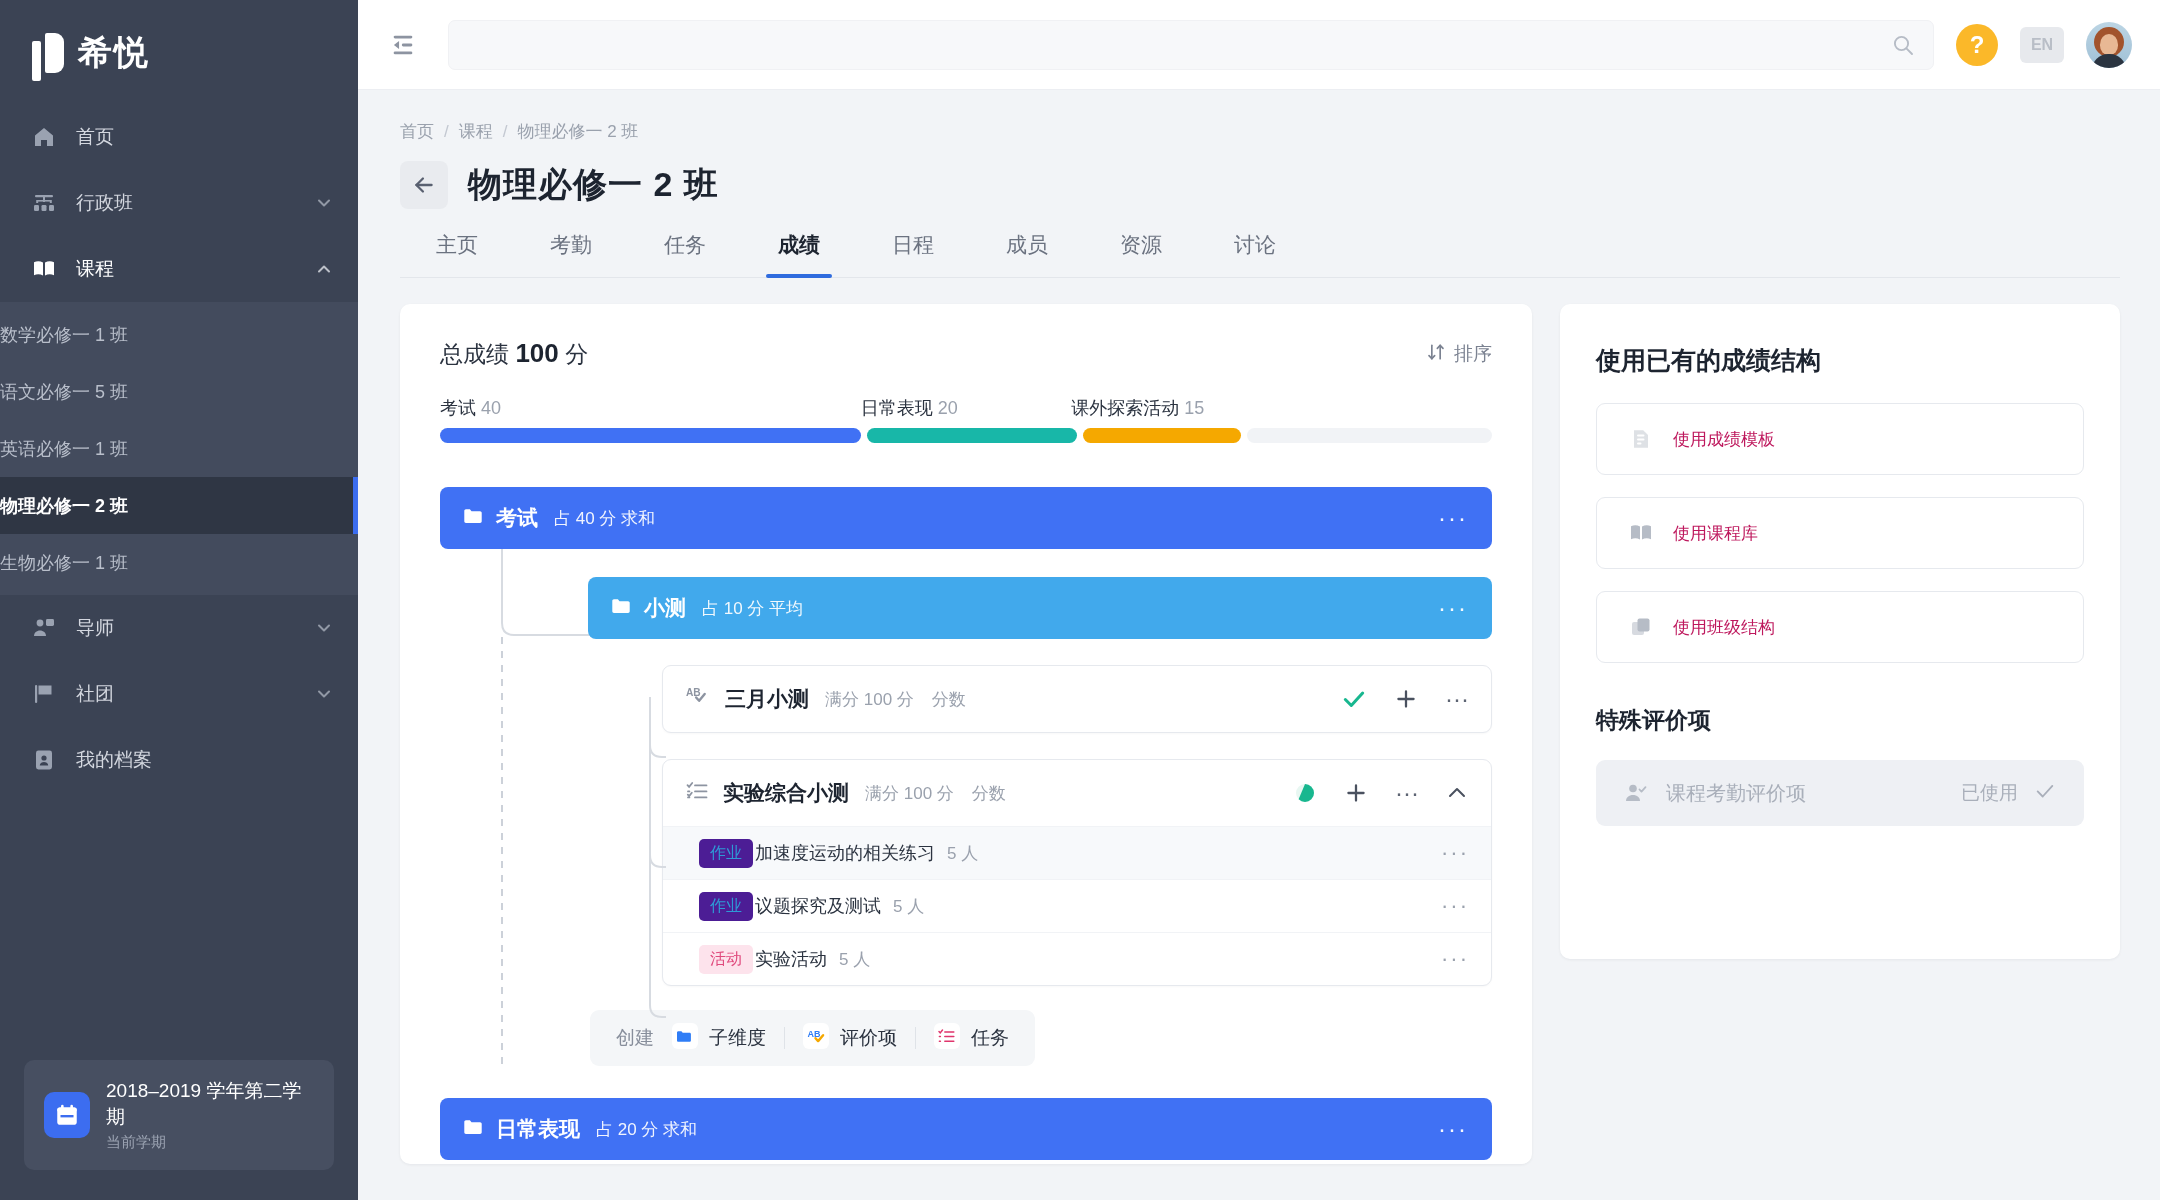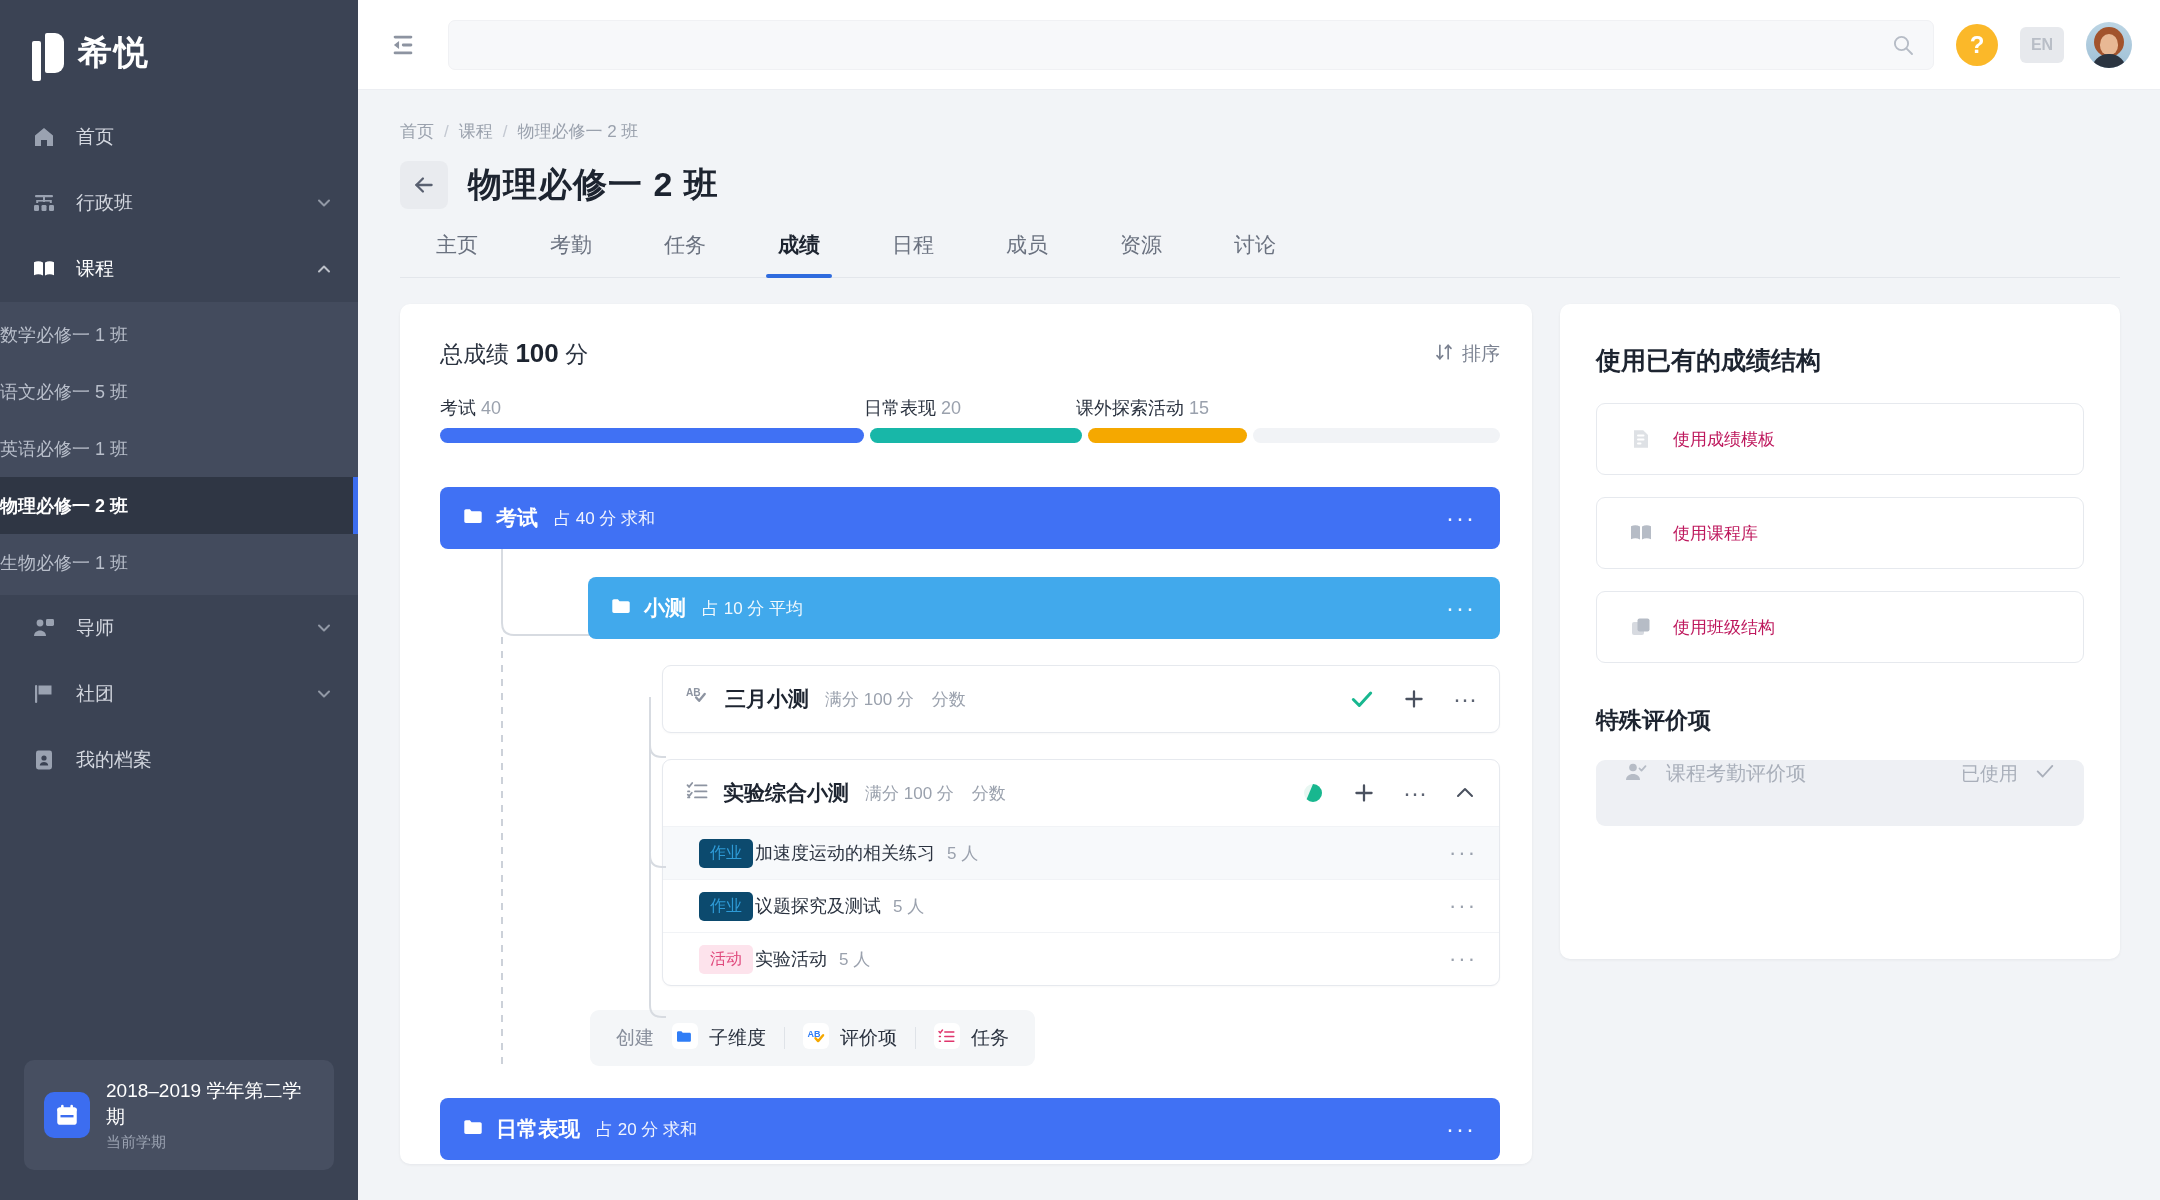--- a/index.html
+++ b/index.html
@@ -99,21 +99,21 @@
   .tab {
     padding: 0 36px 18px 36px; font-size: 21px; color: #6b7280; cursor: pointer; position: relative;
   }
   .tab.active { color: #1d2430; font-weight: 700; }
   .tab.active::after { content: ""; position: absolute; left: 24px; right: 24px; bottom: -1px; height: 4px; background: #2f6bde; border-radius: 2px; }
 
   .body-row { display: flex; gap: 28px; padding-top: 26px; }
   .card {
     background: #fff; border-radius: 10px; box-shadow: 0 1px 3px rgba(16,24,40,.06);
   }
-  .left-card { flex: 1; min-width: 0; padding: 34px 32px 0 40px; position: relative; }
+  .left-card { flex: 1; min-width: 0; padding: 34px 40px 0 40px; position: relative; }
   .right-card { width: 560px; flex: 0 0 560px; padding: 40px 36px; height: 655px; }
 
   .sum-head { display: flex; align-items: center; justify-content: space-between; }
   .sum-title { font-size: 23px; color: #2b3340; }
   .sum-title b { font-size: 26px; font-weight: 700; color: #1d2430; }
   .sort-btn { display: flex; align-items: center; gap: 8px; color: #7b8291; font-size: 19px; cursor: pointer; }
 
   .legend { display: flex; margin-top: 26px; font-size: 18px; }
   .legend .seg { text-align: left; color: #2b3340; }
   .legend .seg .num { color: #9aa1ad; margin-left: 5px; }
@@ -139,21 +139,21 @@
   .itemhead { height: 66px; display: flex; align-items: center; padding: 0 22px; }
   .itemhead .iname { font-size: 21px; font-weight: 700; color: #1d2430; margin-left: 14px; }
   .itemhead .imeta { font-size: 17px; color: #9aa1ad; margin-left: 16px; }
   .itemhead .imeta2 { font-size: 17px; color: #9aa1ad; margin-left: 18px; }
   .itemhead .acts { margin-left: auto; display: flex; align-items: center; gap: 26px; color: #5d6473; }
   .itemhead .acts .a { cursor: pointer; display: flex; align-items: center; }
 
   .subrow { height: 53px; display: flex; align-items: center; padding: 0 22px 0 36px; border-top: 1px solid #f1f3f6; }
   .subrow.hl { background: #f7f9fb; }
   .badge { font-size: 16px; padding: 4px 11px; border-radius: 5px; font-weight: 500; }
-  .badge.work { background: #0c4a6e; color: #2e9ad6; }
+  .badge.work { background: #4c1d95; color: #2e9ad6; }
   .badge.act { background: #fde3ec; color: #e04a7d; }
   .subrow .sname { font-size: 18px; color: #2b3340; margin-left: 2px; font-weight: 500; }
   .subrow .scount { font-size: 17px; color: #9aa1ad; margin-left: 12px; }
   .subrow .dots { margin-left: auto; color: #9aa1ad; font-size: 22px; letter-spacing: 2px; cursor: pointer; line-height: 1; }
 
   .createbar {
     margin-left: 150px; margin-top: 24px; background: #f4f6f8; border-radius: 9px;
     height: 56px; display: inline-flex; align-items: center; padding: 0 26px; gap: 18px;
   }
   .createbar .clabel { font-size: 19px; color: #878e9b; }
@@ -165,21 +165,21 @@
 
   
   .rp-title { font-size: 25px; font-weight: 700; color: #1d2430; margin-bottom: 26px; }
   .rp-opt {
     height: 72px; border: 1px solid #e6e9ee; border-radius: 9px; display: flex; align-items: center;
     padding: 0 32px; margin-bottom: 22px; cursor: pointer; gap: 20px;
   }
   .rp-opt .txt { font-size: 17px; color: #be185d; }
   .rp-title2 { font-size: 23px; font-weight: 700; color: #1d2430; margin: 42px 0 24px 0; }
   .rp-used {
-    height: 66px; background: #eef0f4; border-radius: 9px; display: flex; align-items: flex-start;
+    height: 66px; background: #eef0f4; border-radius: 9px; display: flex; align-items: center;
     padding: 0 28px; gap: 18px; color: #a9afba;
   }
   .rp-used .txt { font-size: 20px; }
   .rp-used .right { margin-left: auto; display: flex; align-items: center; gap: 16px; font-size: 19px; }
   .icon-gray { color: #b6bcc6; display: flex; }
 </style>
 </head>
 <body>
 
 <div class="app">

